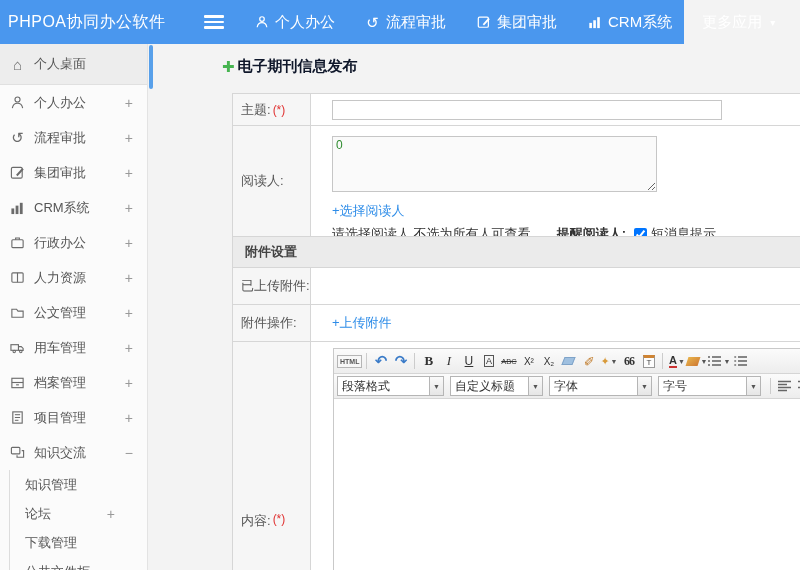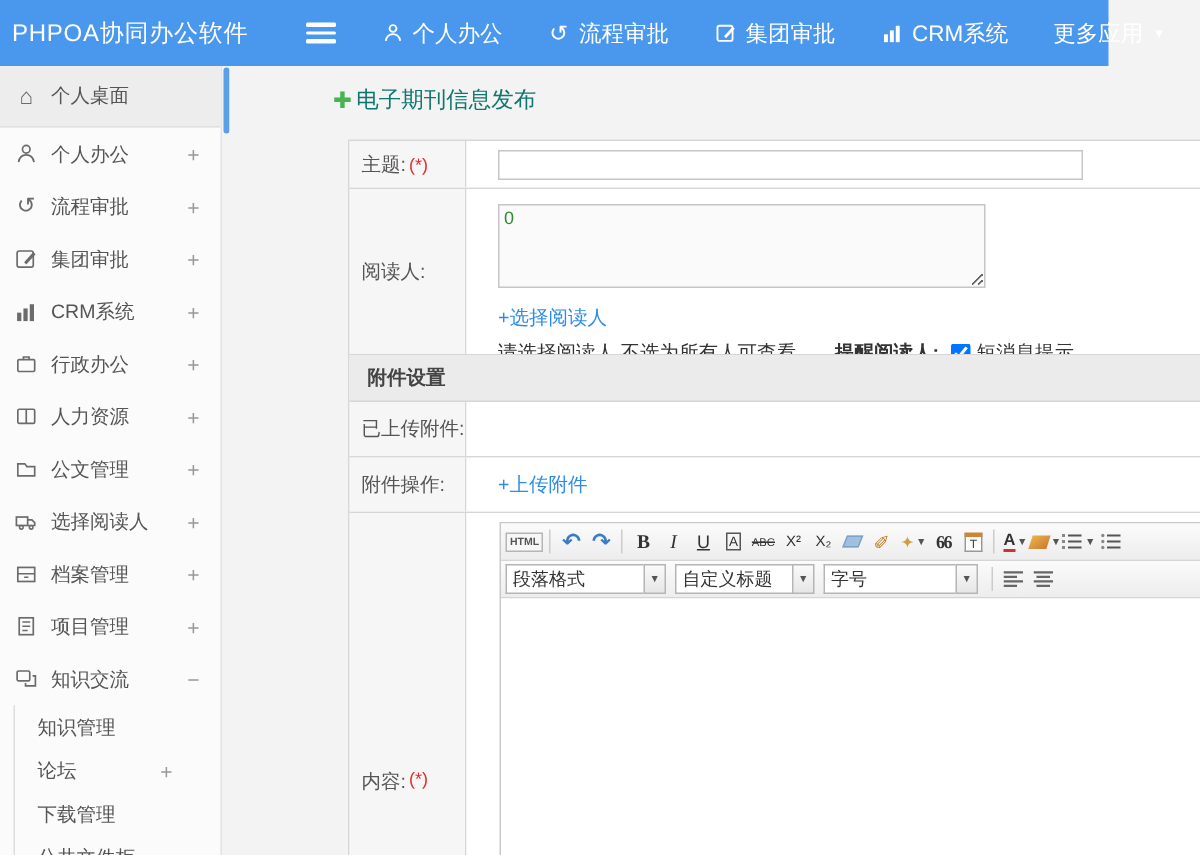--- a/index.html
+++ b/index.html
@@ -1,21 +1,21 @@
 <!DOCTYPE html>
 <html><head>
 <meta charset="utf-8">
 <style>
   * { margin:0; padding:0; box-sizing:border-box; }
   html,body { width:800px; height:570px; overflow:hidden; background:#fff;
               font-family:"Liberation Sans","DejaVu Sans",sans-serif; }
   .window { position:relative; width:800px; height:570px; overflow:hidden; background:#f3f3f3; }
 
   
-  .topbar { position:absolute; left:0; top:0; width:739px; height:44px; background:#4a97ee;
+  .topbar { position:absolute; left:0; top:0; width:684px; height:44px; background:#4a97ee;
             display:flex; align-items:center; color:#fff; z-index:5; }
   .appname { font-size:16px; padding-left:8px; letter-spacing:.5px; white-space:nowrap; }
   .topnav { position:absolute; left:204px; top:0; height:44px; display:flex; align-items:center; gap:30px; }
   .burger { width:20px; display:flex; flex-direction:column; gap:3px; cursor:pointer; }
   .burger i { display:block; height:2.5px; background:#fff; border-radius:1px; }
   .hitem { display:flex; align-items:center; gap:6px; font-size:15px; cursor:pointer; white-space:nowrap; }
   .hicon { display:flex; align-items:center; justify-content:center; width:15px; height:15px; }
   .hicon.glyph { font-size:15px; line-height:15px; }
   .hcaret { font-size:10px; margin-left:2px; }
 
@@ -32,21 +32,21 @@
   .ssub { margin-left:9px; border-left:1px solid #ddd; }
   .ssubitem { height:29px; display:flex; align-items:center; padding:0 32px 0 15px;
               color:#555; font-size:13px; cursor:pointer; white-space:nowrap;justify-content:flex-end; }
   .scrollthumb { position:absolute; left:149px; top:45px; width:4px; height:44px;
                  background:#58a0ea; border-radius:2px; }
 
   
   .content { position:absolute; left:153px; top:44px; right:0; bottom:0; background:#f3f3f3; overflow:hidden; }
   .ptitle { position:absolute; left:69px; top:13px; display:flex; align-items:center; gap:3px; }
   .plus-ico { color:#46b450; font-size:15px; font-weight:bold; }
-  .ptitle-txt { font-size:15px; font-weight:normal; color:#0f766e; }
+  .ptitle-txt { font-size:15px; font-weight:bold; color:#0f172a; }
 
   .ftable { position:absolute; left:79px; top:49px; width:578px; background:#fff;
             border:1px solid #d6d6d6; }
   .frow { display:flex; border-bottom:1px solid #d6d6d6; overflow:hidden; }
   .flabel { width:78px; min-width:78px; background:#f6f6f6; border-right:1px solid #d6d6d6;
             font-size:13px; color:#555; padding-left:8px; display:flex; align-items:center; gap:2px; }
   .fvalue { flex:1; background:#fff; position:relative; }
   .req { color:#e03131; font-size:12px; }
   .row-subject { height:32px; }
   .row-subject .fvalue { display:flex; align-items:center; padding-left:21px; }
@@ -230,21 +230,21 @@
     </div>
     <div class="sitem">
       <span class="sicon">
         <svg width="15" height="15" viewBox="0 0 16 16">
             <rect x="1" y="5" width="8" height="6" fill="none" stroke="#6b6b6b" stroke-width="1.2"></rect>
             <path d="M9 7 h3 l2 2 v2 h-5" fill="none" stroke="#6b6b6b" stroke-width="1.2"></path>
             <circle cx="4.5" cy="12.3" r="1.3" fill="none" stroke="#6b6b6b" stroke-width="1.1"></circle>
             <circle cx="11.5" cy="12.3" r="1.3" fill="none" stroke="#6b6b6b" stroke-width="1.1"></circle>
           </svg>
       </span>
-      <span class="slabel">选择阅读人</span>
+      <span class="slabel">用车管理</span>
       <span class="sexpand">+</span>
     </div>
     <div class="sitem">
       <span class="sicon">
         <svg width="15" height="15" viewBox="0 0 16 16">
             <rect x="2" y="3.5" width="12" height="10" fill="none" stroke="#6b6b6b" stroke-width="1.2"></rect>
             <line x1="2" y1="8" x2="14" y2="8" stroke="#6b6b6b" stroke-width="1.2"></line>
             <line x1="6.5" y1="10.5" x2="9.5" y2="10.5" stroke="#6b6b6b" stroke-width="1.2"></line>
           </svg>
       </span>
@@ -418,20 +418,24 @@
             <div class="etb">
               <span class="combo">
                 <span class="ctext w2">段落格式</span>
                 <span class="cbtn">▼</span>
               </span>
               <span class="combo">
                 <span class="ctext w1">自定义标题</span>
                 <span class="cbtn">▼</span>
               </span>
               <span class="combo">
+                <span class="ctext w3">字体</span>
+                <span class="cbtn">▼</span>
+              </span>
+              <span class="combo">
                 <span class="ctext w4">字号</span>
                 <span class="cbtn">▼</span>
               </span>
               <span class="sep"></span>
               <span class="tb">
                 <svg width="14" height="12" viewBox="0 0 14 12">
                     <line x1="0" y1="1.5" x2="13" y2="1.5" stroke="#666" stroke-width="1.5"></line>
                     <line x1="0" y1="4.5" x2="9" y2="4.5" stroke="#666" stroke-width="1.5"></line>
                     <line x1="0" y1="7.5" x2="13" y2="7.5" stroke="#666" stroke-width="1.5"></line>
                     <line x1="0" y1="10.5" x2="9" y2="10.5" stroke="#666" stroke-width="1.5"></line>

